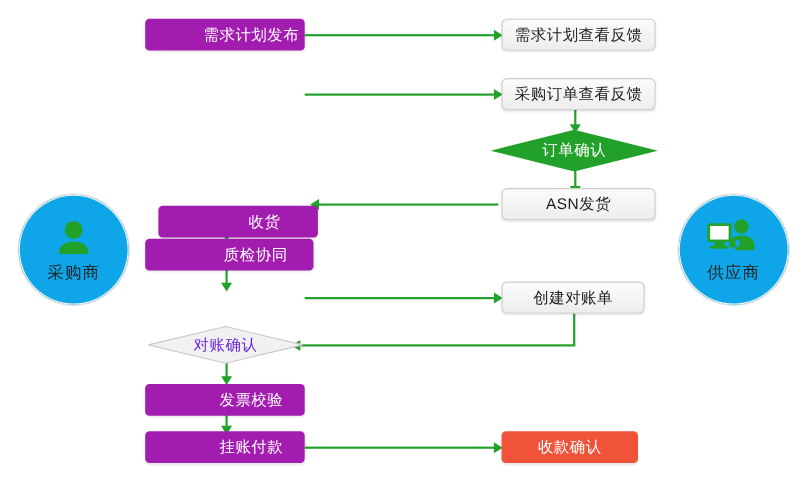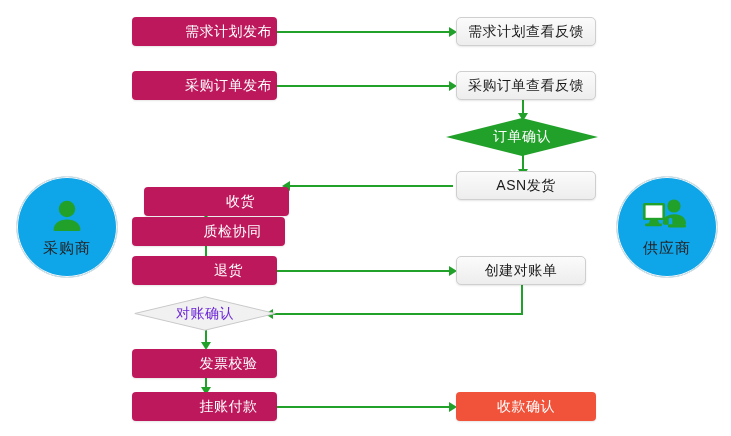--- a/index.html
+++ b/index.html
@@ -26,21 +26,21 @@
     align-items: center;
     justify-content: center;
     text-align: center;
     font-size: 14px;
     line-height: 1.1;
     letter-spacing: .5px;
     z-index: 3;
   }
 
   .node.green {
-    background: #be185d;
+    background: #a21caf;
     color: #ffffff;
     border-radius: 4px;
     box-shadow: 0 1px 2px rgba(0,0,0,.10);
     padding-left: 48px;
   }
 
   .node.plain {
     background: #f3f3f3;
     color: #1a1a1a;
     border: 1px solid #cfcfcf;
@@ -204,23 +204,20 @@
   </div>
 
   <div class="node green" style="left:132px; top:17px; width:145px; height:29px;">
     <span>需求计划发布</span>
   </div>
 
   <div class="node plain" style="left:456px; top:17px; width:140px; height:29px;align-items:center;">
     <span>需求计划查看反馈</span>
   </div>
 
-  <div class="node green" style="left:132px; top:71px; width:145px; height:29px;">
-    <span>采购订单发布</span>
-  </div>
 
   <div class="node plain" style="left:456px; top:71px; width:140px; height:29px;">
     <span>采购订单查看反馈</span>
   </div>
 
   <div class="diamond green" style="left:446px; top:118px; width:152px; height:38px;">
     <svg width="152" height="38" viewBox="0 0 152 38" aria-hidden="true">
       <polygon points="76,0 152,19 76,38 0,19" fill="#22a12a"></polygon>
     </svg>
     <span class="dtext">订单确认</span>
@@ -231,40 +228,37 @@
   </div>
 
   <div class="node green" style="left:144px; top:171px; width:145px; height:29px;margin-top:16px;">
     <span>收货</span>
   </div>
 
   <div class="node green" style="left:132px; top:217px; width:153px; height:29px;">
     <span>质检协同</span>
   </div>
 
-  <div class="node green" style="left:132px; top:256px; width:145px; height:29px;">
-    <span>退货</span>
-  </div>
 
   <div class="node plain" style="left:456px; top:256px; width:130px; height:29px;">
     <span>创建对账单</span>
   </div>
 
   <div class="diamond plain" style="left:134px; top:296px; width:142px; height:35px;">
     <svg width="142" height="35" viewBox="0 0 142 35" aria-hidden="true">
       <polygon points="71,0.8 141.2,17.5 71,34.2 0.8,17.5" fill="#f1f1f1" stroke="#c9c9c9" stroke-width="1"></polygon>
     </svg>
     <span class="dtext">对账确认</span>
   </div>
 
   <div class="node green" style="left:132px; top:349px; width:145px; height:29px;">
     <span>发票校验</span>
   </div>
 
   <div class="node green" style="left:132px; top:392px; width:145px; height:29px;">
     <span>挂账付款</span>
   </div>
 
-  <div class="node orange" style="left:456px; top:392px; width:140px; height:29px;">
+  <div class="node orange" style="left:456px; top:392px; width:124px; height:29px;">
     <span>收款确认</span>
   </div>
 
 </div>
 
 </body></html>

